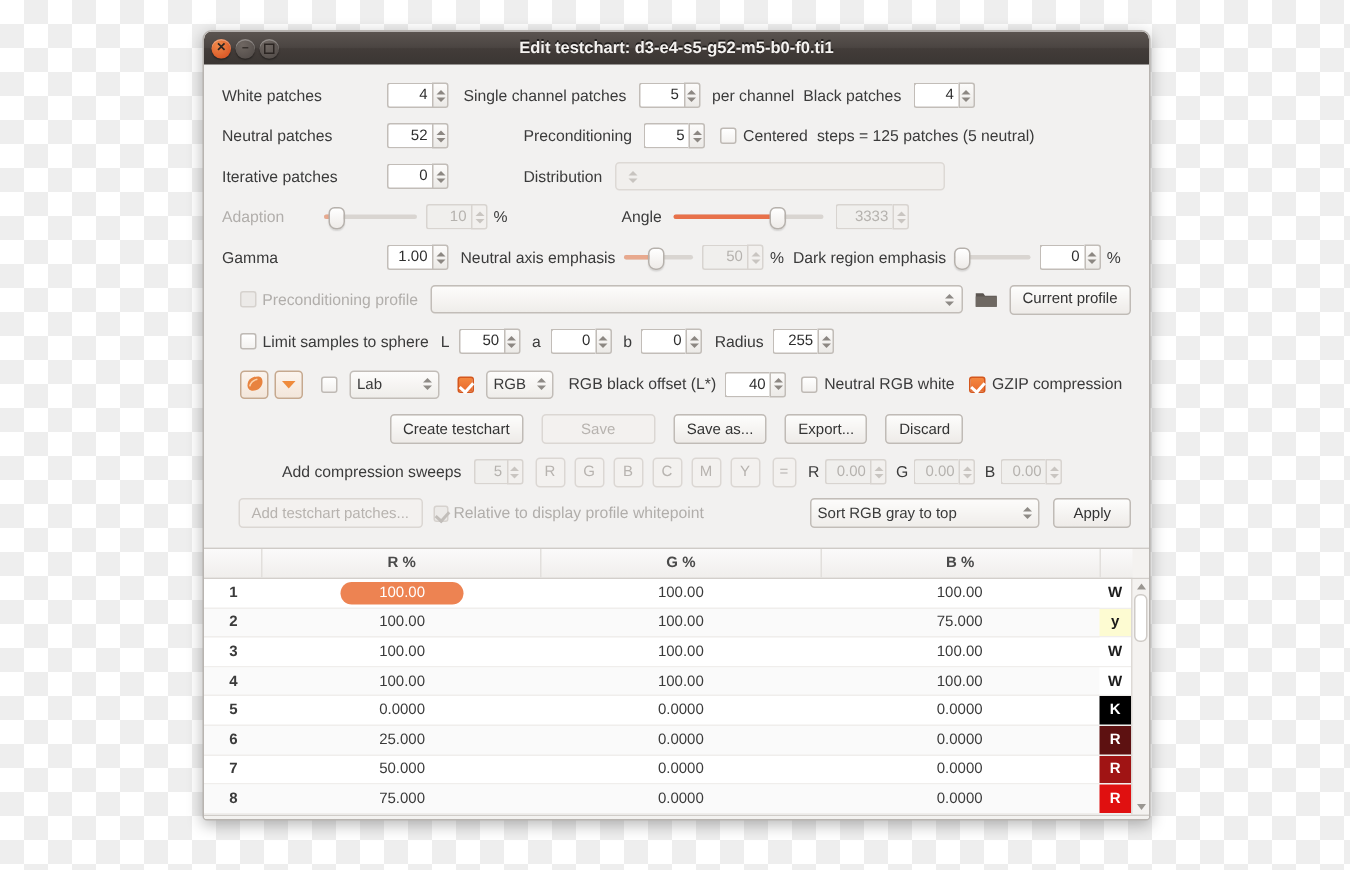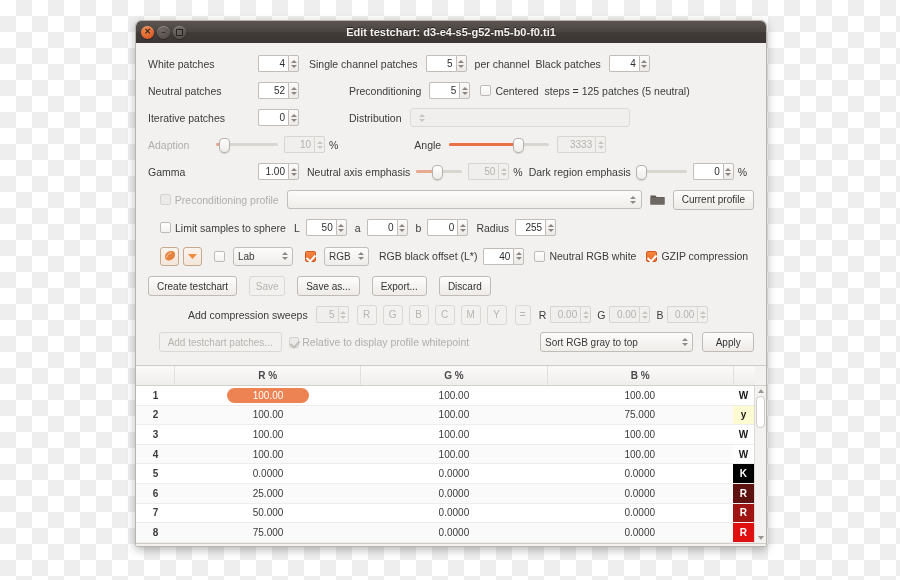--- a/index.html
+++ b/index.html
@@ -475,24 +475,24 @@
         <span class="gap10"></span>
         <span class="cb"></span>
         <span class="gap4"></span>
         <span class="lbl">Neutral RGB white</span>
         <span class="gap10"></span>
         <span class="cb on"></span>
         <span class="gap4"></span>
         <span class="lbl">GZIP compression</span>
       </div>
 
-      <div class="row" style="height:28px;">
+      <div class="row" style="height:28px;justify-content:center">
         <span class="btn">Create testchart</span>
         <span class="gap12"></span>
-        <span class="btn dis" style="width:36px">Save</span>
+        <span class="btn dis" style="width:76px">Save</span>
         <span class="gap12"></span>
         <span class="btn">Save as...</span>
         <span class="gap12"></span>
         <span class="btn">Export...</span>
         <span class="gap12"></span>
         <span class="btn">Discard</span>
       </div>
 
       <div class="row">
         <span style="width:40px"></span>

